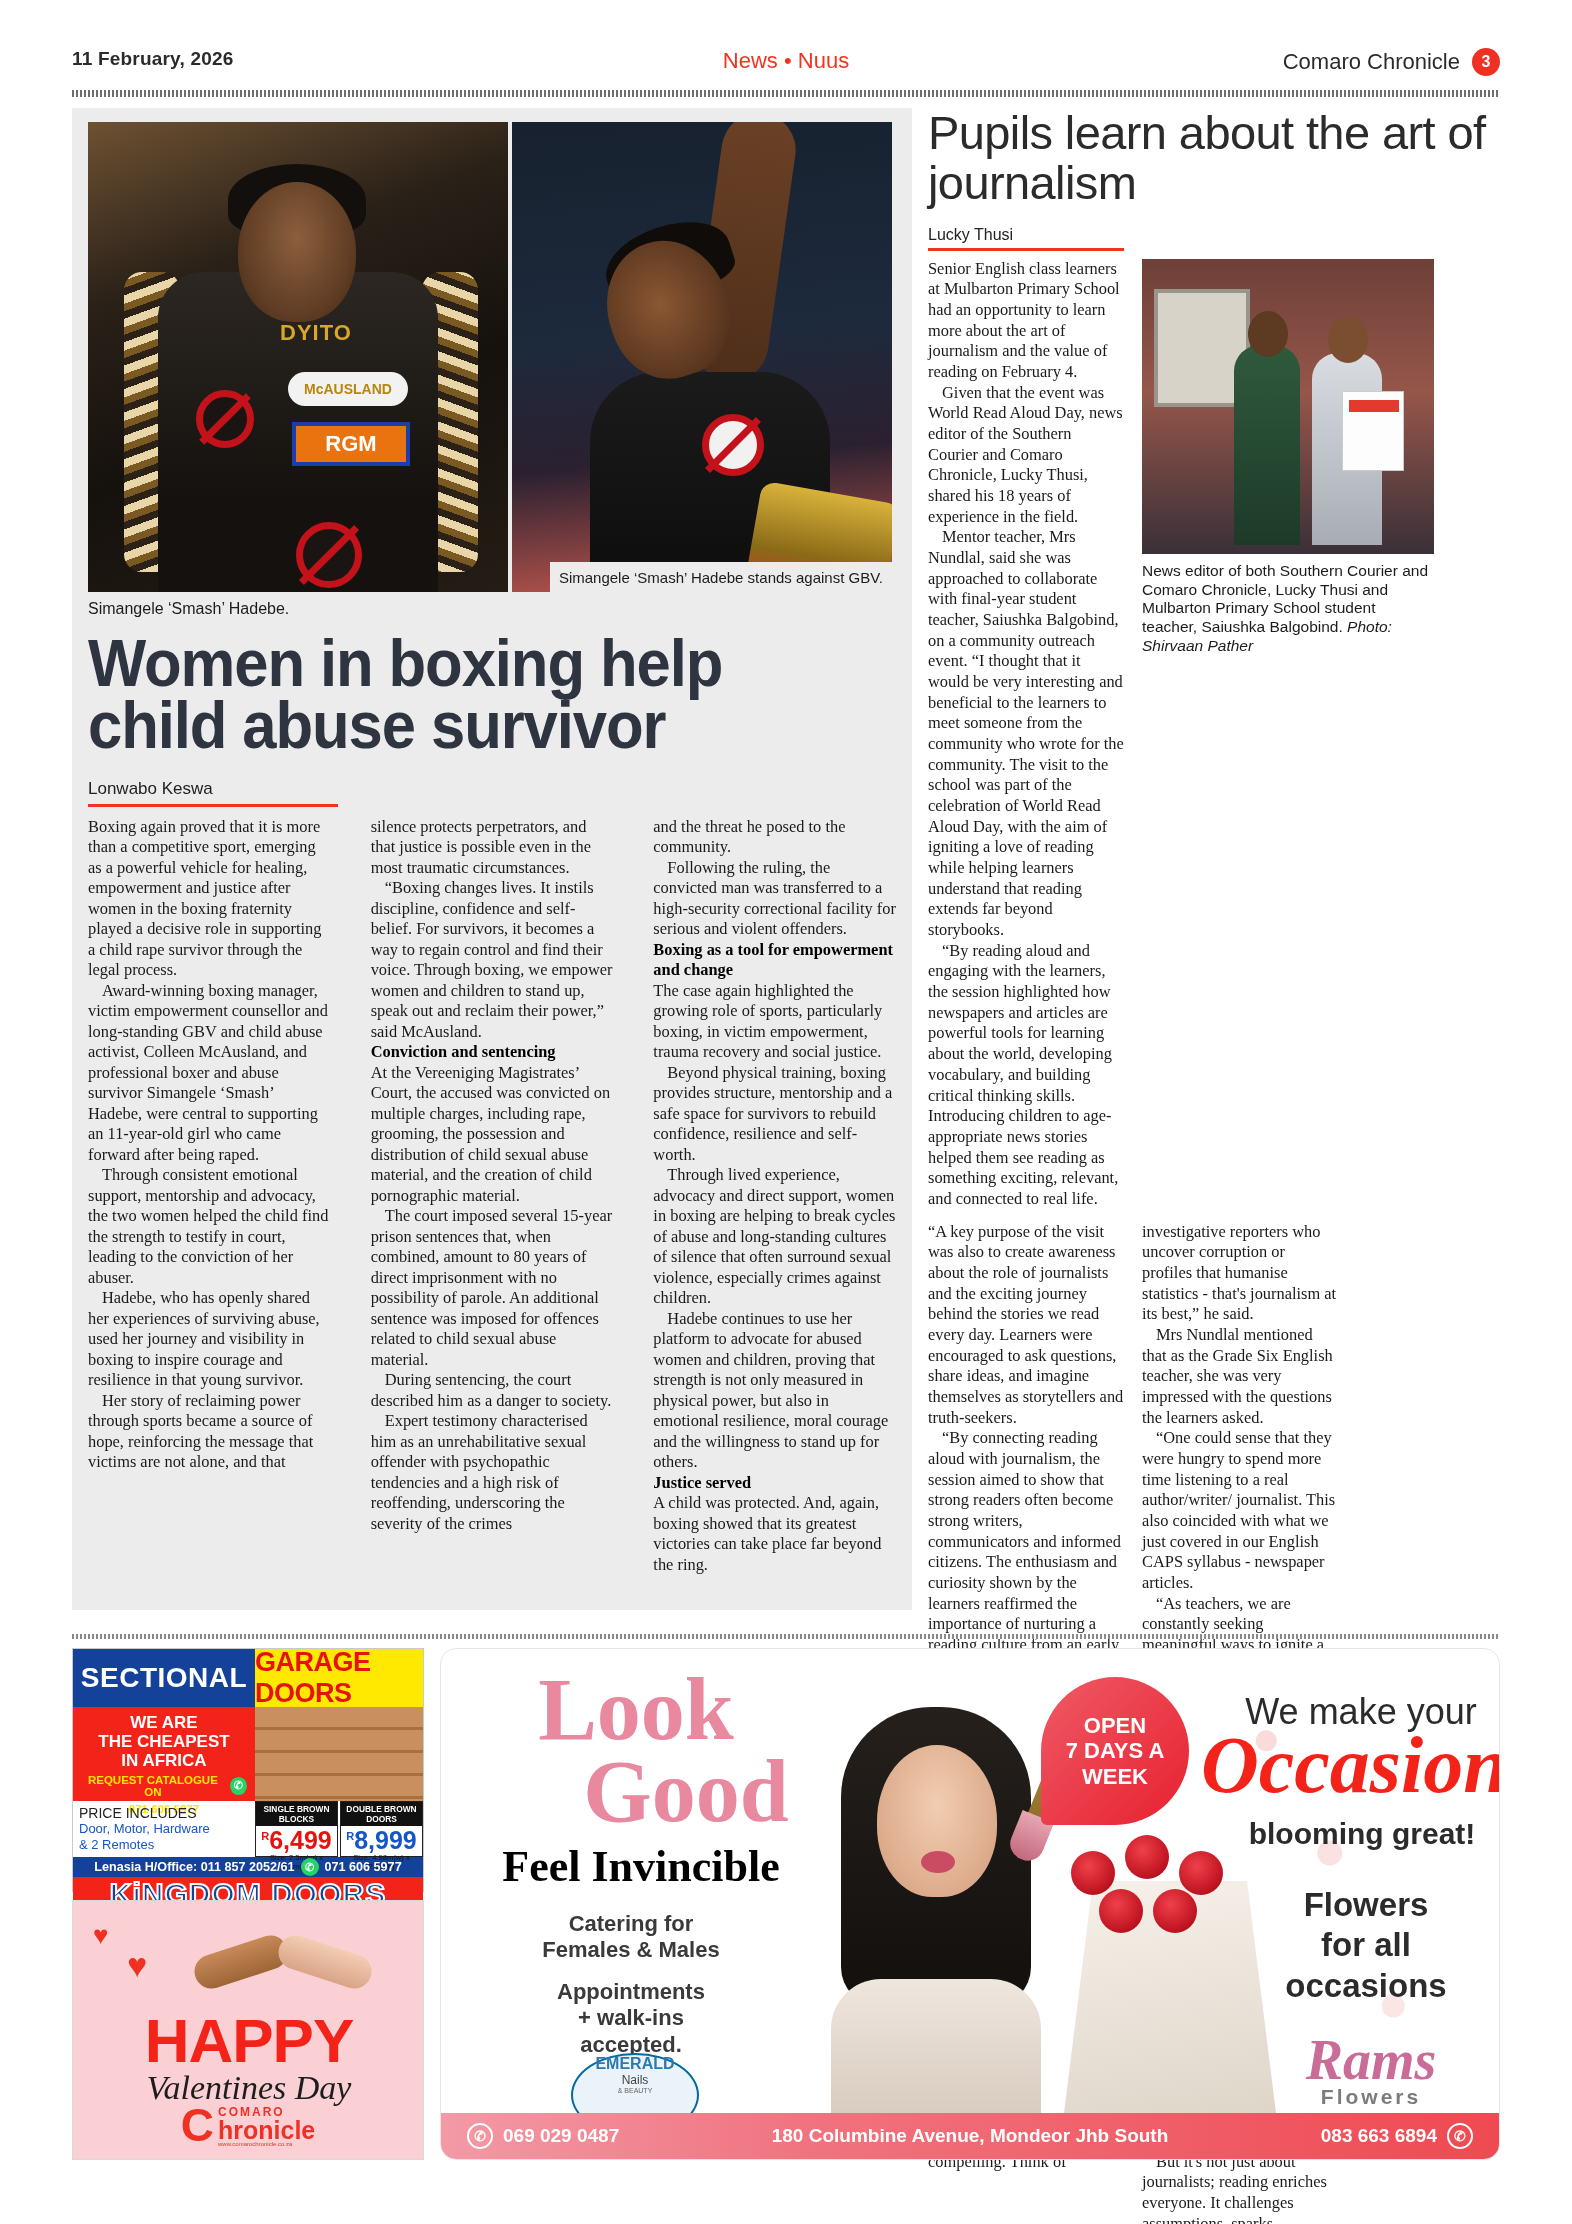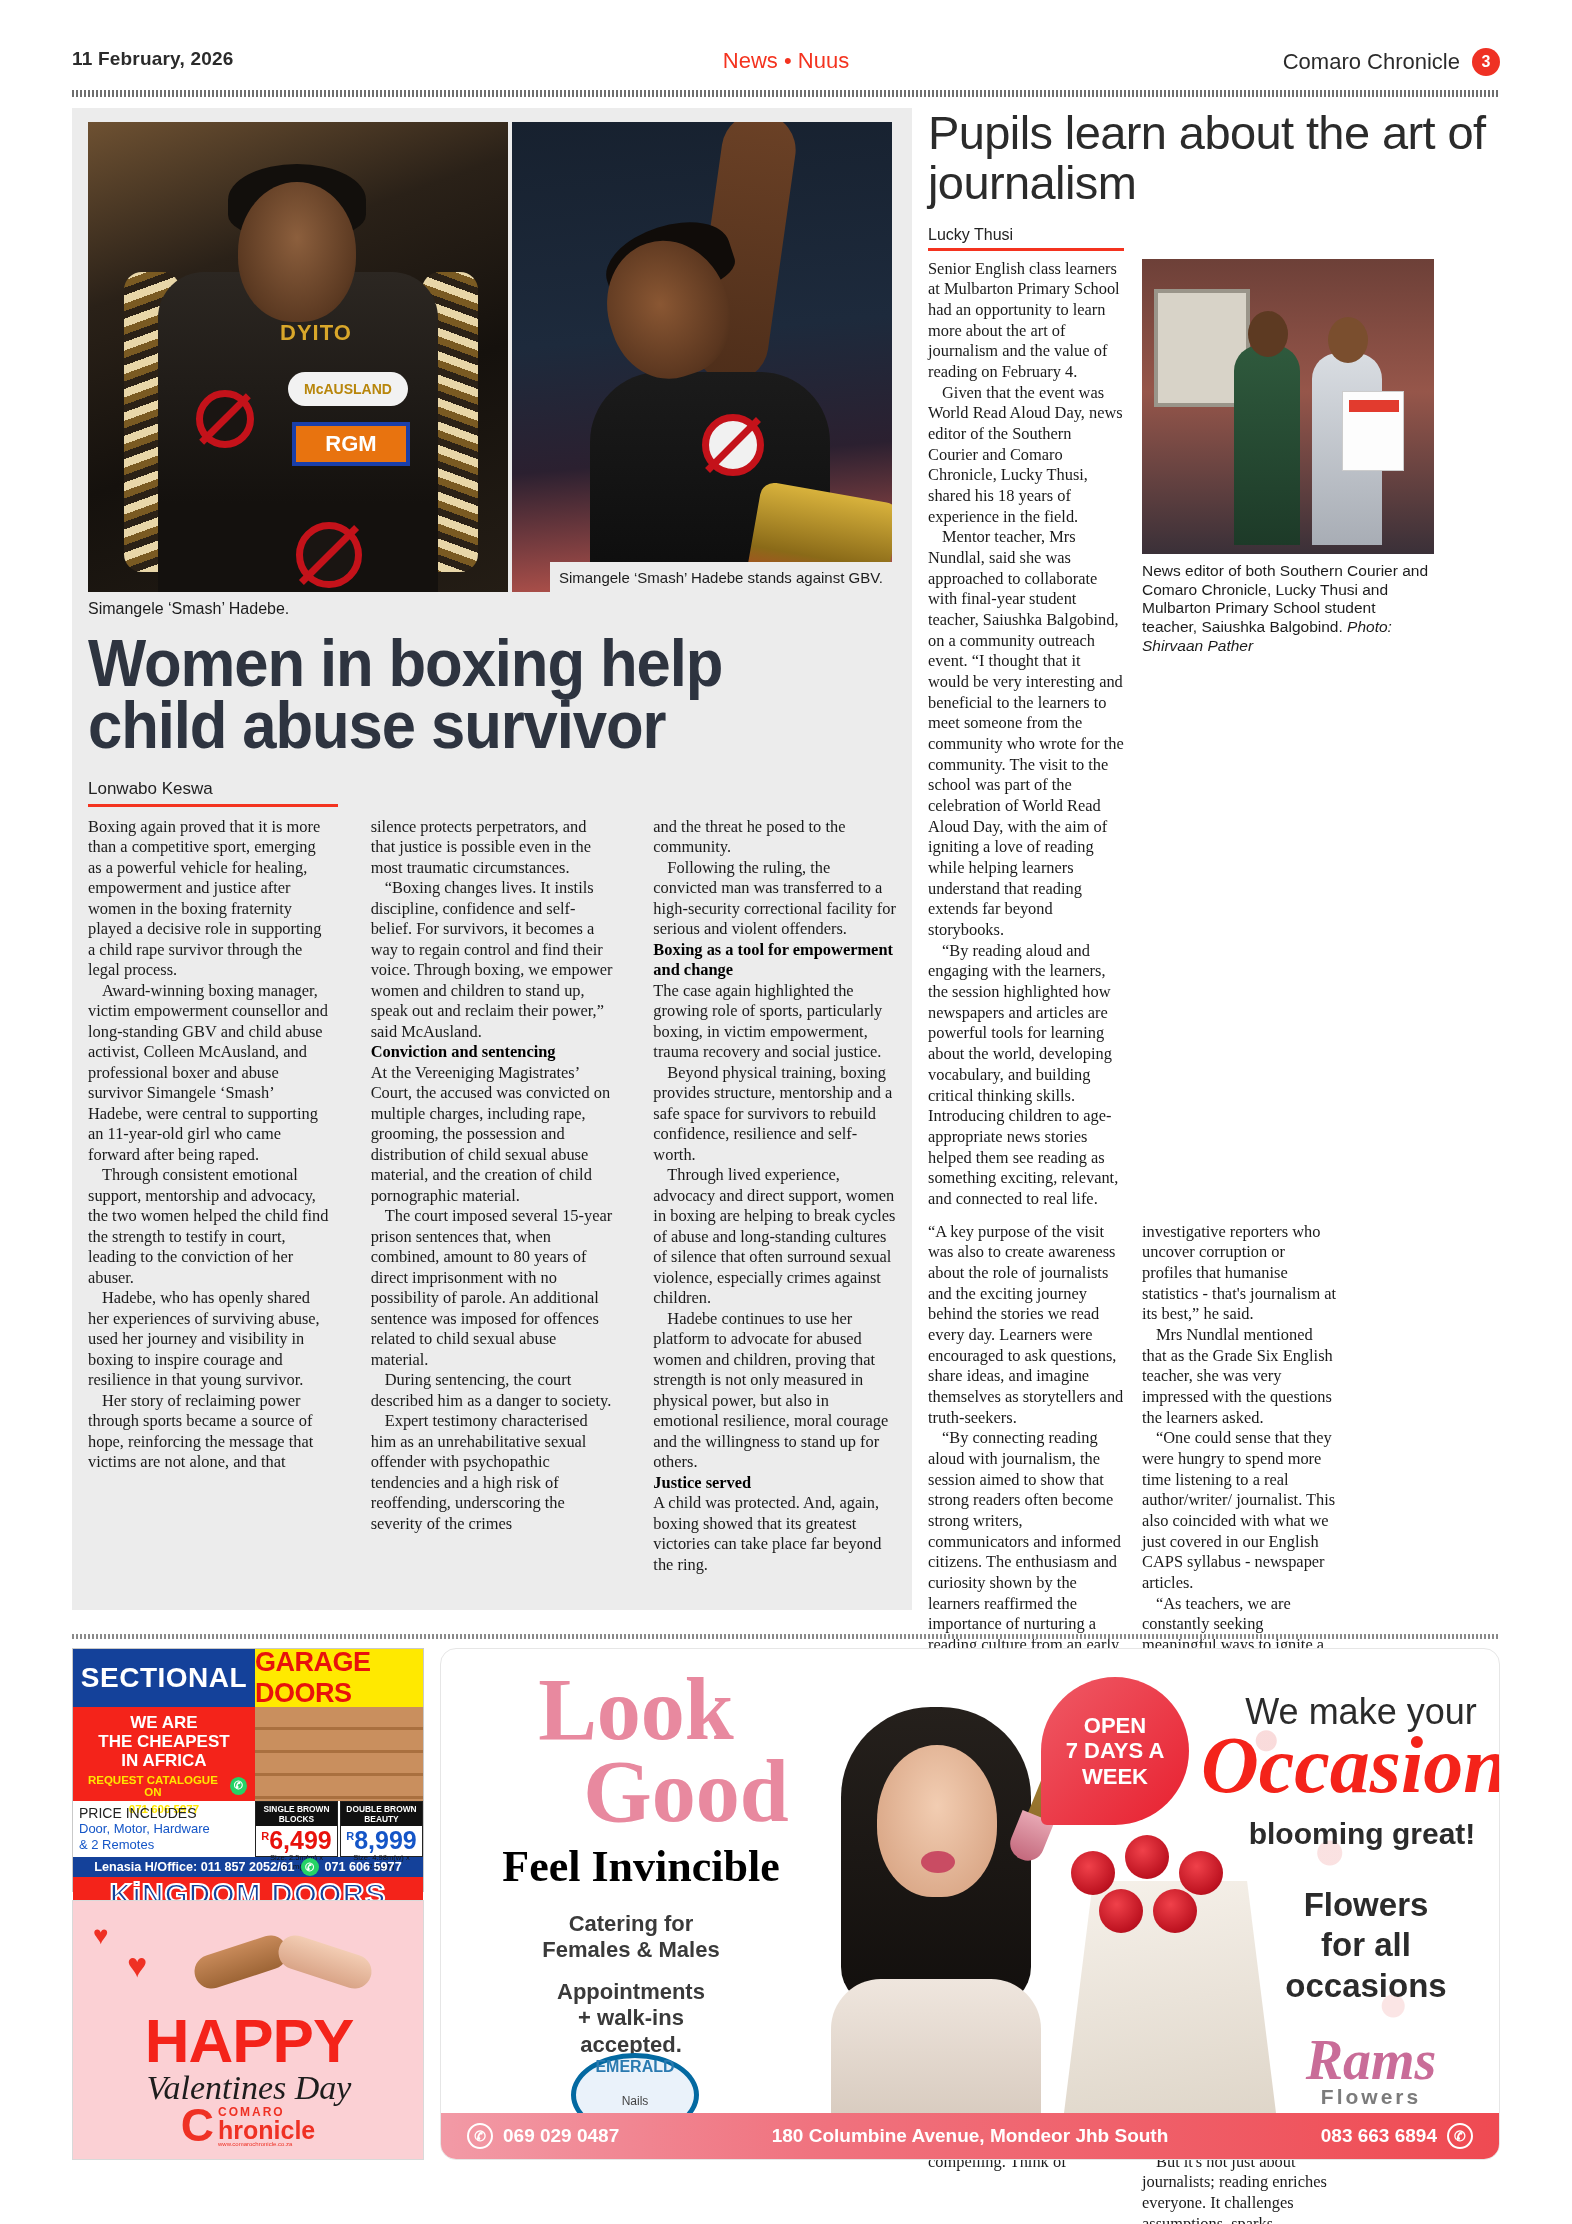--- a/index.html
+++ b/index.html
@@ -400,22 +400,22 @@
     font-family:"Liberation Sans", sans-serif; font-weight:700; font-size: 22px;
     color:#3a3a3a; line-height: 1.2;
   }
   .ab-appt {
     position:absolute; left: 40px; top: 330px; width: 300px; text-align:center;
     font-family:"Liberation Sans", sans-serif; font-weight:700; font-size: 22px;
     color:#3a3a3a; line-height: 1.2;
   }
   .ab-nails {
     position:absolute; left: 130px; top: 404px; width: 128px; height: 84px;
-    display:flex; flex-direction:column; align-items:center; justify-content:space-between;
-    border-radius: 50%; background:#eaf2fa; border:5px solid #0369a1;
+    display:flex; flex-direction:column; align-items:center; justify-content:flex-start;
+    border-radius: 50%; background:#eaf2fa; border:2px solid #0369a1;
   }
   .ab-nails .n1 { font-family:"Liberation Sans", sans-serif; font-weight:800; font-size: 16px; color:#2a7ab0; }
   .ab-nails .n2 { font-family:"Liberation Sans", sans-serif; font-weight:400; font-size: 12px; color:#444; }
   .ab-nails .n3 { font-family:"Liberation Sans", sans-serif; font-size: 7px; color:#666; }
   .ab-model {
     position:absolute; left: 360px; top: 40px; width: 300px; height: 420px;
   }
   .abm-hair {
     position:absolute; left: 40px; top: 18px; width: 190px; height: 300px;
     background: linear-gradient(180deg,#25201c 0%,#120f0d 100%); border-radius: 90px 90px 40px 40px;
@@ -675,21 +675,21 @@
         <div class="t">PRICE INCLUDES</div>
         <div class="b">Door, Motor, Hardware</div>
         <div class="b">&amp; 2 Remotes</div>
       </div>
       <div class="ag-pricebox red">
         <div class="ttl">SINGLE BROWN BLOCKS</div>
         <div class="amt"><sup>R</sup><span>6,499</span></div>
         <div class="sz">Size: 2.5m(m) x 2.1m(m)</div>
       </div>
       <div class="ag-pricebox blue">
-        <div class="ttl">DOUBLE BROWN BEAUTY</div>
+        <div class="ttl">DOUBLE BROWN DOORS</div>
         <div class="amt"><sup>R</sup><span>8,999</span></div>
         <div class="sz">Size: 4.98m(w) x 2.1m(h)</div>
       </div>
     </div>
     <div class="ag-office">
       <span>Lenasia H/Office: 011 857 2052/61</span>
       <span class="wa">✆</span>
       <span>071 606 5977</span>
     </div>
     <div class="ag-brand">

